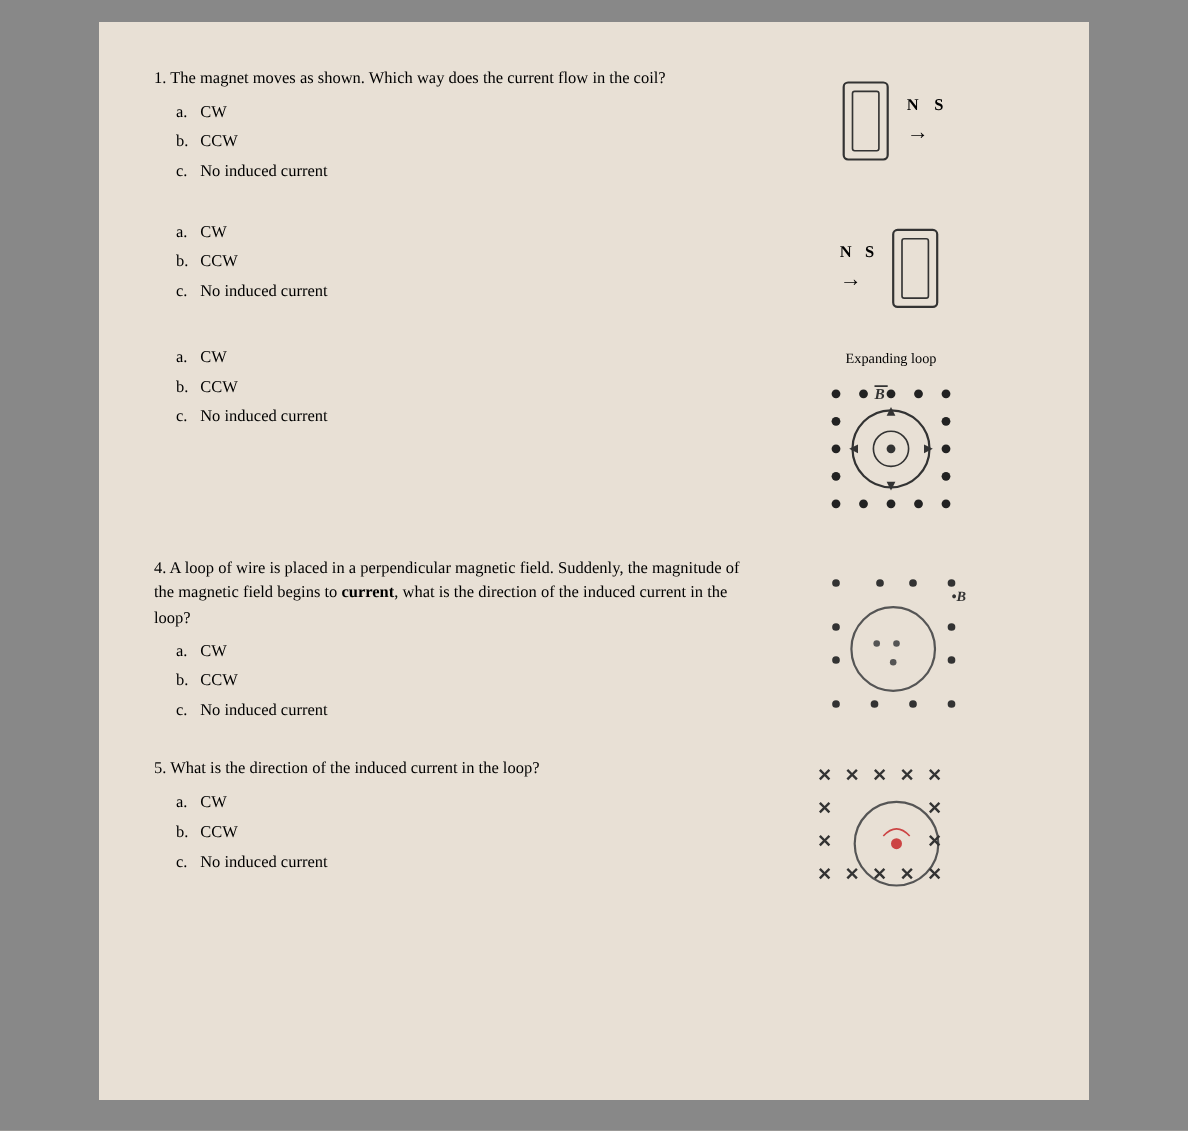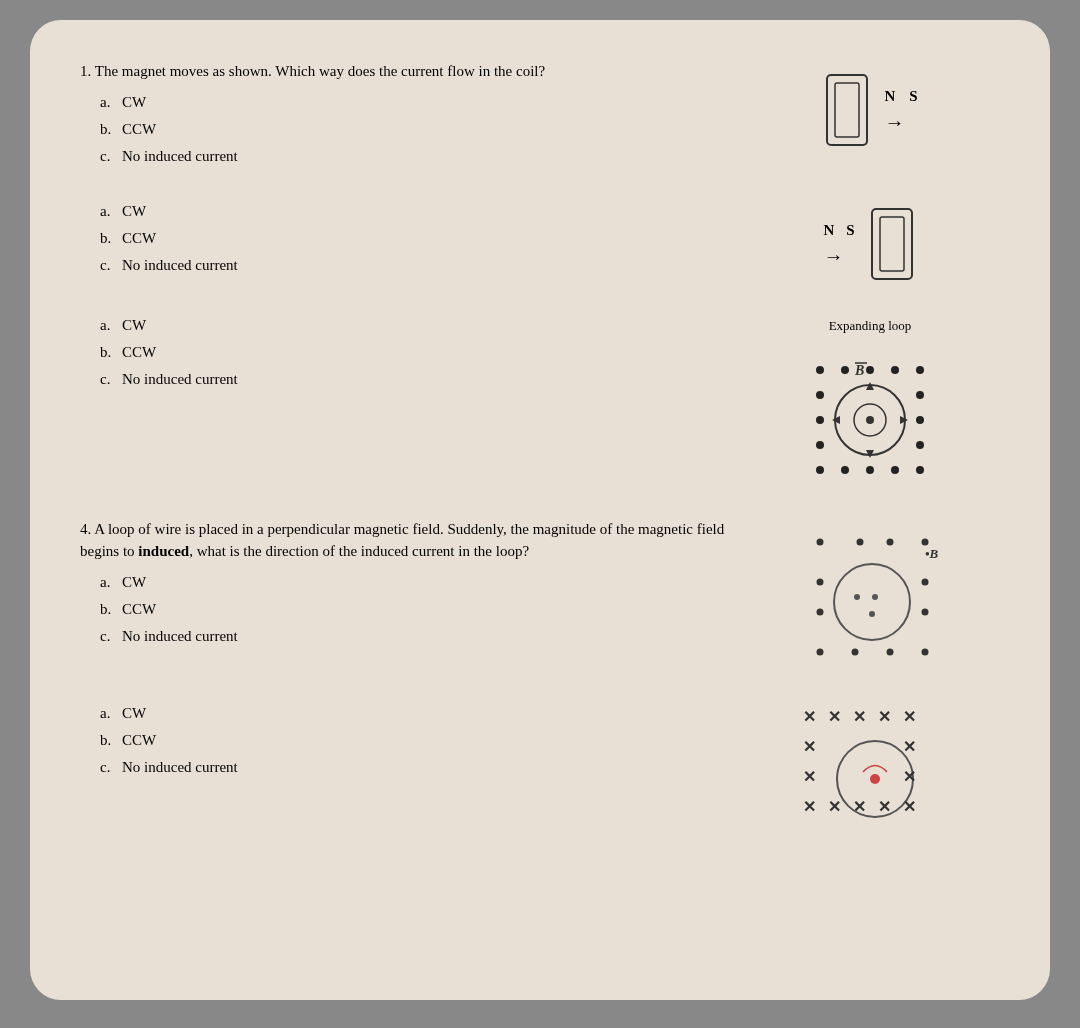--- a/index.html
+++ b/index.html
@@ -7,25 +7,24 @@
       background: #888;
       display: flex;
       justify-content: center;
       align-items: flex-start;
       min-height: 100vh;
       padding: 20px;
       font-family: Georgia, 'Times New Roman', serif;
     }
     .page {
       background: #e8e0d5;
-      width: 1020px;
+      width: 900px;
       min-height: 980px;
       padding: 40px 50px;
       position: relative;
-      border-radius: 31px;
     }
     .question-block {
       margin-bottom: 28px;
       position: relative;
       display: flex;
       flex-direction: column;
     }
     .question-text {
       font-size: 15px;
       margin-bottom: 6px;
@@ -81,21 +80,21 @@
 
     
     .q3-diagram {
       display: flex;
       flex-direction: column;
       align-items: center;
       margin-top: 6px;
     }
     .q3-label {
       font-size: 13px;
-      margin-bottom: 16px;
+      margin-bottom: 4px;
     }
 
     
     .q4-diagram {
       display: flex;
       flex-direction: column;
       align-items: center;
       margin-top: 4px;
     }
 
@@ -259,21 +258,21 @@
         </div>
       </div>
     </div>
   </div>
 
   <div class="question-block">
     <div class="question-row">
       <div class="left-content">
         <p class="question-text">
           <span>4.</span>
-          A loop of wire is placed in a perpendicular magnetic field. Suddenly, the magnitude of the magnetic field begins to <strong>induced</strong>, what is the direction of the induced current in the loop?
+          A loop of wire is placed in a perpendicular magnetic field. Suddenly, the magnitude of the magnetic field begins to <strong>current</strong>, what is the direction of the induced current in the loop?
         </p>
         <ul class="options">
           <li>
             <span class="option-label">a.</span>
             <span>CW</span>
           </li>
           <li>
             <span class="option-label">b.</span>
             <span>CCW</span>
           </li>
@@ -312,20 +311,24 @@
             <circle cx="77" cy="92" r="3" fill="#555"></circle>
           </svg>
         </div>
       </div>
     </div>
   </div>
 
   <div class="question-block">
     <div class="question-row">
       <div class="left-content">
+        <p class="question-text">
+          <span>5.</span>
+          <span>What is the direction of the induced current in the loop?</span>
+        </p>
         <ul class="options">
           <li>
             <span class="option-label">a.</span>
             <span>CW</span>
           </li>
           <li>
             <span class="option-label">b.</span>
             <span>CCW</span>
           </li>
           <li>

